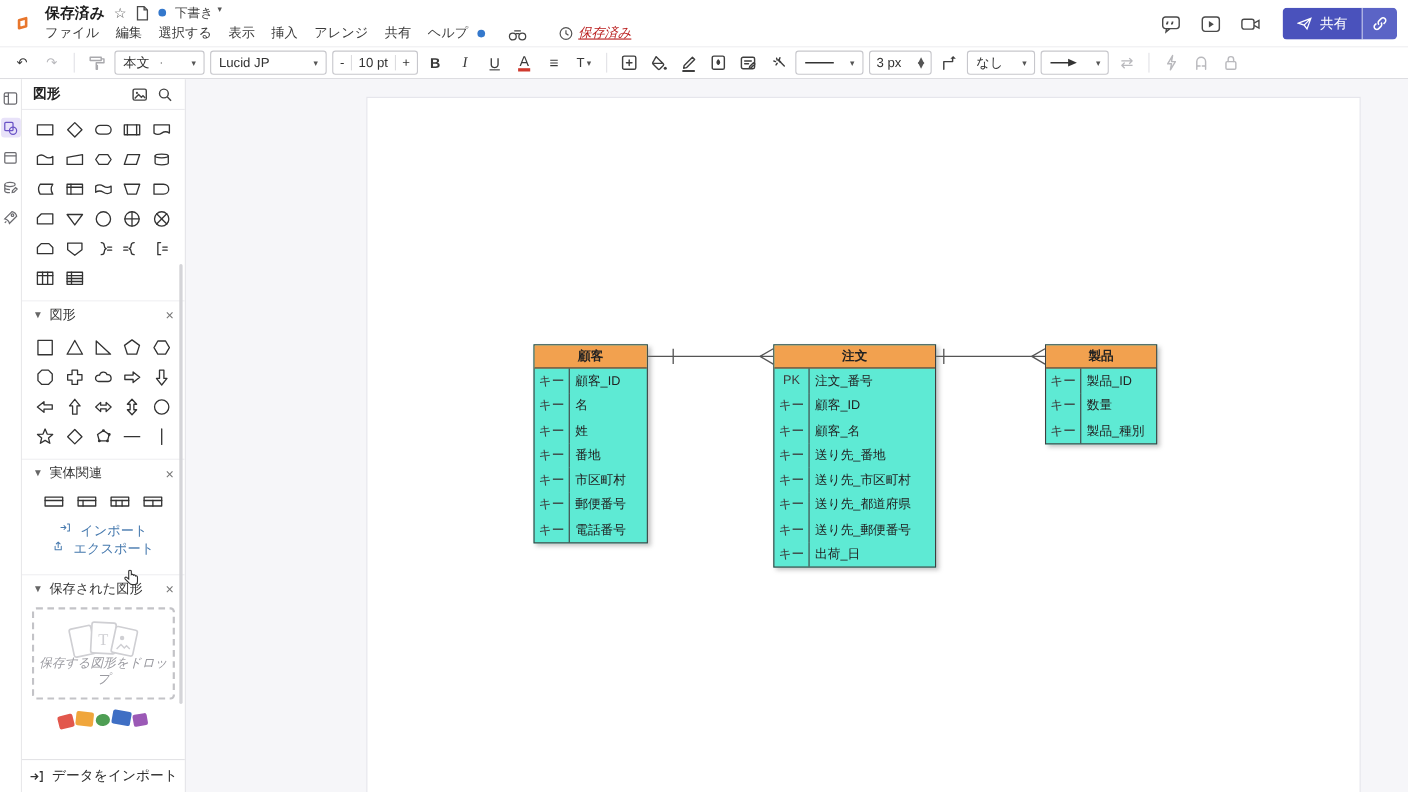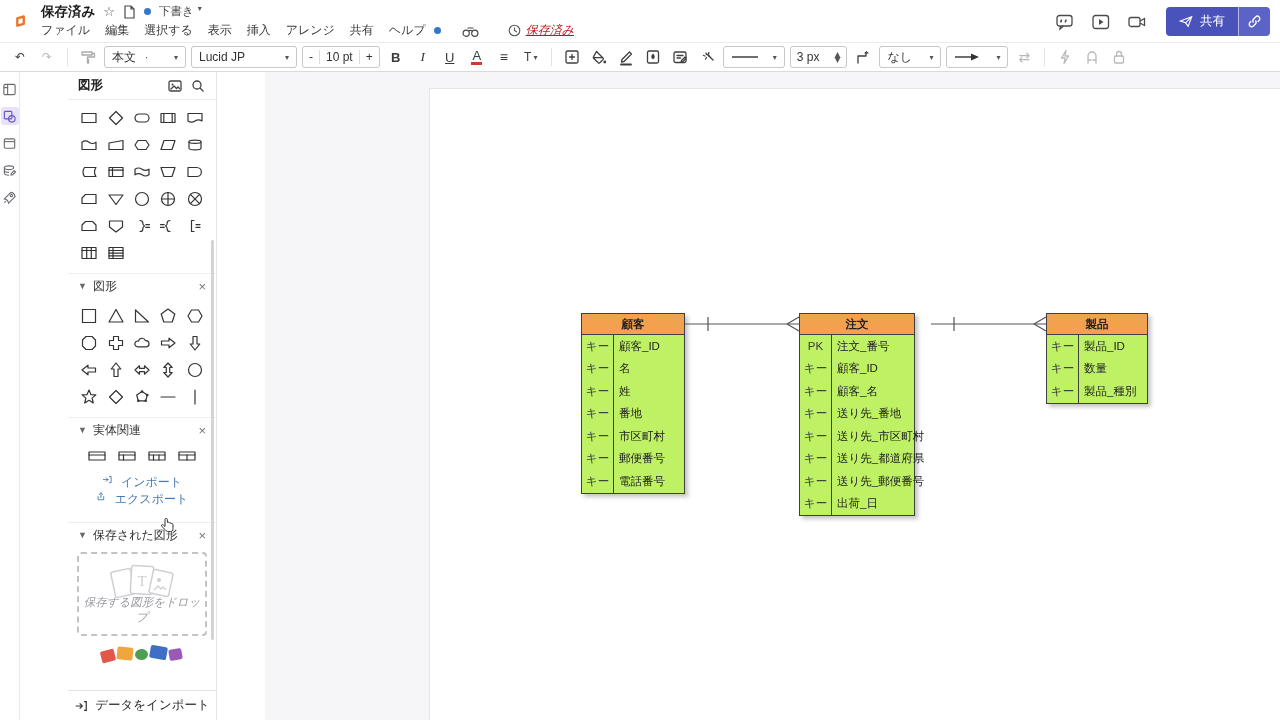--- a/index.html
+++ b/index.html
@@ -46,21 +46,21 @@
   .stepper .pm { border-left:1px solid #dcdcdf; border-right:1px solid #dcdcdf; }
   .stepper .pm:first-child { border-left:none; border-right:1px solid #dcdcdf; }
   .stepper .pm:last-child { border-right:none; border-left:1px solid #dcdcdf; }
   .bold-b { font-weight:bold; font-size:13px; }
   .ital-i { font-style:italic; font-family:"Liberation Serif",serif; font-size:13.5px; }
   .und-u { text-decoration:underline; font-size:13px; }
   .color-a { font-size:13px; border-bottom:3px solid #cf3a2f; line-height:13px; padding:0 1px; }
   .updown { display:flex; flex-direction:column; font-size:6px; line-height:5px; color:#555; margin-left:3px; }
 
   
-  .body { display:flex; height:648px;gap:48px; }
+  .body { display:flex; height:648px; }
   .activity { width:20px; border-right:1px solid #e8e8ea; display:flex; flex-direction:column; align-items:center; padding-top:8px; gap:9px; background:#fff; }
   .act { width:18px; height:18px; display:flex; align-items:center; justify-content:center; border-radius:3px; }
   .act svg { width:15px; height:15px; stroke:#6b6b70; fill:none; stroke-width:1.2; }
   .act.sel { background:#e8e2f9; }
   .act.sel svg { stroke:#6a53c6; }
 
   .sidebar { width:149px; border-right:1px solid #e3e3e6; display:flex; flex-direction:column; background:#fff; position:relative; }
   .sb-header { height:28px; display:flex; align-items:center; padding:0 10px; border-bottom:1px solid #ebebee; }
   .sb-title { font-size:12.5px; font-weight:bold; color:#222; }
   .sb-header .ic { margin-left:auto; }
@@ -83,21 +83,21 @@
   .blob { position:absolute; border-radius:2px; }
   .sb-bottom { height:30px; border-top:1px solid #e3e3e6; display:flex; align-items:center; justify-content:center; gap:7px; font-size:12.5px; color:#2e2e2e; }
   .sb-bottom svg { width:14px; height:14px; stroke:#333; fill:none; stroke-width:1.4; }
   .sb-scrollbar { position:absolute; right:2px; top:140px; width:3px; height:400px; background:#d4d4d8; border-radius:2px; }
   .cursor-hand { position:absolute; left:92px; top:418px; width:14px; height:16px; z-index:5; }
 
   
   .canvas { flex:1; position:relative; background:#f6f6f9; overflow:hidden; }
   .page { position:absolute; left:164px; top:16px; width:904px; height:660px; background:#fff; border:1px solid #e4e4ea; }
   .er-layer { position:absolute; left:0; top:0; width:100%; height:100%; }
-  .ertable { position:absolute; background:#bef264; border:1.6px solid #3f3f3f; box-shadow:2.5px 2.5px 4px rgba(110,110,110,.4); font-size:11.5px; color:#222; }
+  .ertable { position:absolute; background:#5eead4; border:1.6px solid #3f3f3f; box-shadow:2.5px 2.5px 4px rgba(110,110,110,.4); font-size:11.5px; color:#222; }
   .ertable .hd { background:#f2a14f; border-bottom:1.6px solid #3f3f3f; height:21px; line-height:21px; text-align:center; font-weight:600; color:#222; }
   .ertable .rw { display:flex; height:22.5px; }
   .ertable .key { width:32px; flex:none; border-right:1.4px solid #3f3f3f; display:flex; align-items:center; justify-content:center; color:#3c3c3c; }
   .ertable .fld { display:flex; align-items:center; padding-left:5px; white-space:nowrap; }
 </style>
 </head>
 <body>
 
 <div class="header">
   <svg class="logo" viewBox="0 0 24 24">
@@ -760,21 +760,21 @@
           </div>
           <div class="rw">
             <div class="key">キー</div>
             <div class="fld">郵便番号</div>
           </div>
           <div class="rw">
             <div class="key">キー</div>
             <div class="fld">電話番号</div>
           </div>
         </div>
-        <div class="ertable" style="left: 534px; top: 241px; width: 116px;">
+        <div class="ertable" style="left: 534px; top: 241px; width: 148px;">
           <div class="hd" style="background: rgb(242, 161, 79);">注文</div>
           <div class="rw">
             <div class="key">PK</div>
             <div class="fld">注文_番号</div>
           </div>
           <div class="rw">
             <div class="key">キー</div>
             <div class="fld">顧客_ID</div>
           </div>
           <div class="rw">

